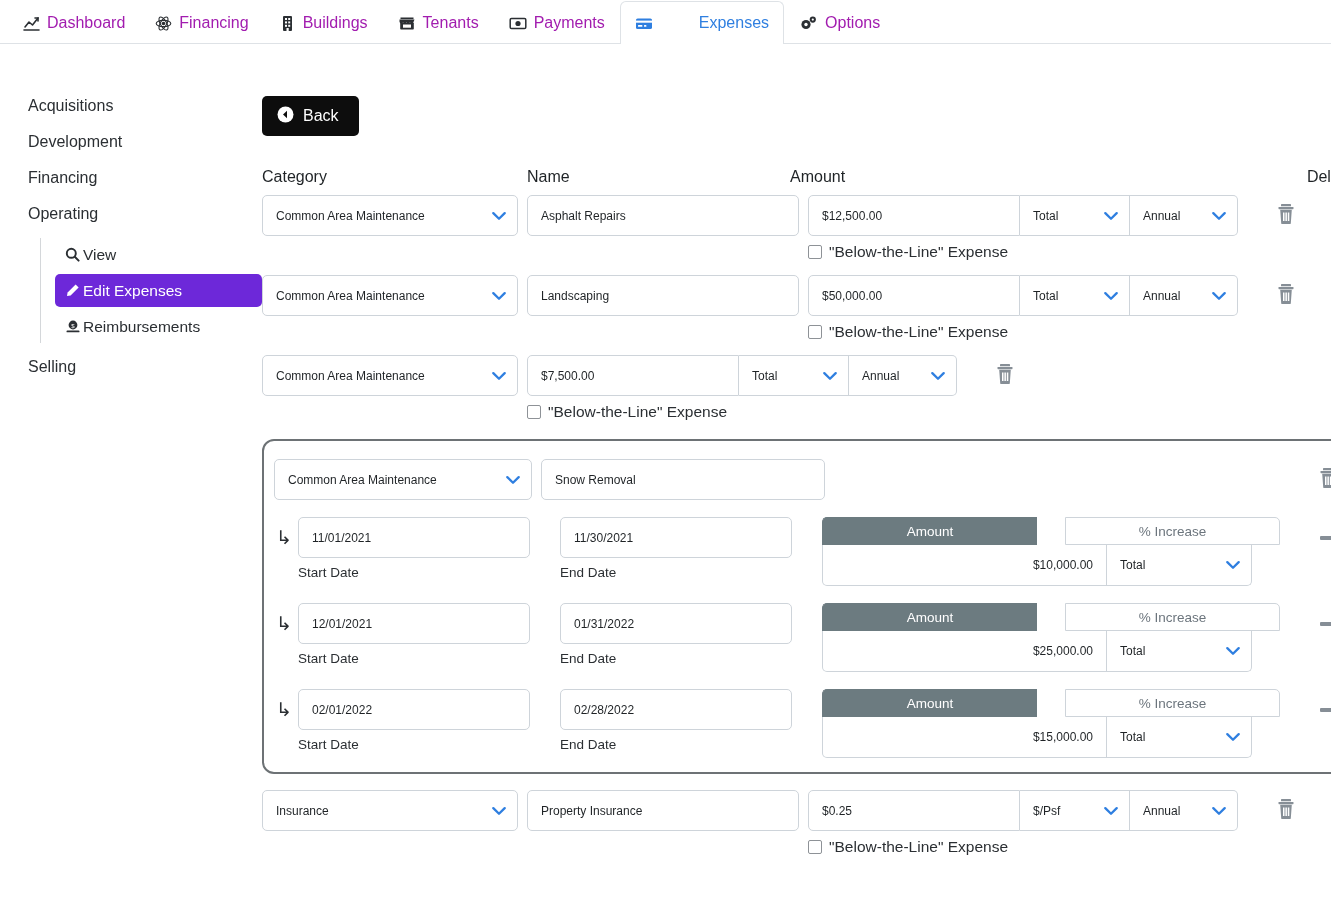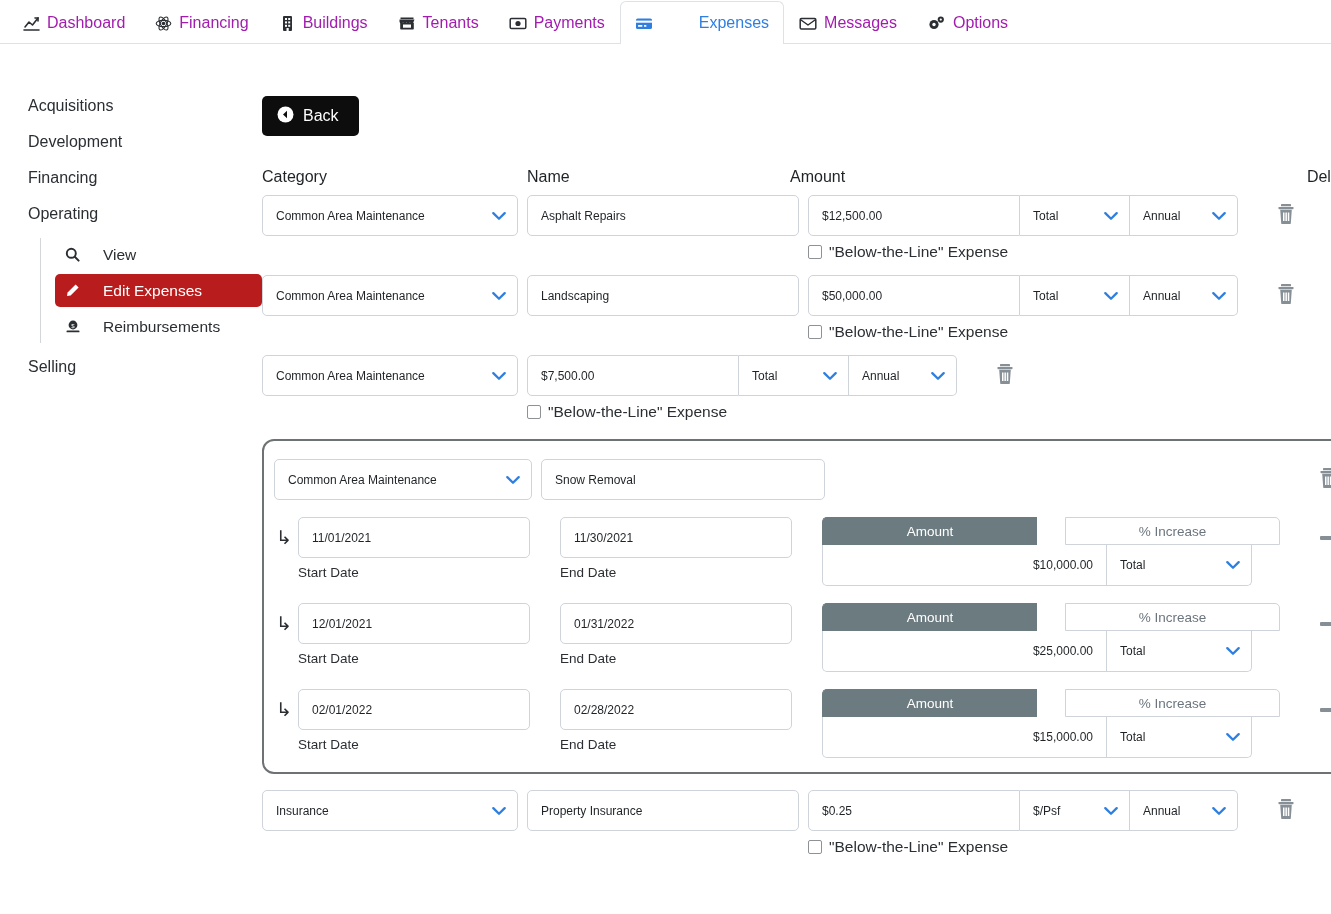--- a/index.html
+++ b/index.html
@@ -77,30 +77,30 @@
     cursor: pointer;
   }
   .sub-group {
     margin: 6px 0 6px 12px;
     padding-left: 14px;
     border-left: 1px solid #d4d7da;
   }
   .sub-item {
     display: flex;
     align-items: center;
-    gap: 21px;
+    gap: 1px;
     height: 33px;
     padding: 0 10px;
     border-radius: 5px;
     font-size: 15.5px;
     color: #2b2f33;
     cursor: pointer;
     margin-bottom: 3px;
   }
-  .sub-item.active { background: #b91c1c; color: #ffffff; }
+  .sub-item.active { background: #6d28d9; color: #ffffff; }
   .sub-item .sicon { display: inline-flex; align-items: center; width: 17px; }
 
   
   .main { flex: 1; padding-top: 52px; padding-right: 30px; }
 
   .back-btn {
     display: inline-flex;
     align-items: center;
     gap: 9px;
     background: #0d0d0d;
@@ -347,29 +347,20 @@
       <svg width="18" height="17" viewBox="0 0 18 17">
           <rect x="1" y="3.5" width="16" height="10.5" rx="1.6" fill="#2f7fe0"></rect>
           <rect x="1" y="5.6" width="16" height="2.1" fill="#ffffff"></rect>
           <rect x="3" y="10" width="4.4" height="1.8" rx="0.6" fill="#ffffff"></rect>
           <rect x="9" y="10" width="2.4" height="1.8" rx="0.6" fill="#ffffff"></rect>
         </svg>
     </span>
     <span>Expenses</span>
   </div>
 
-  <div class="tab">
-    <span class="ticon">
-      <svg width="18" height="17" viewBox="0 0 18 17">
-          <rect x="1.2" y="3.5" width="15.6" height="10.5" rx="1.2" stroke="#2b2f33" stroke-width="1.5" fill="none"></rect>
-          <path d="M2 5l7 5 7-5" stroke="#2b2f33" stroke-width="1.5" fill="none" stroke-linecap="round" stroke-linejoin="round"></path>
-        </svg>
-    </span>
-    <span>Messages</span>
-  </div>
 
   <div class="tab">
     <span class="ticon">
       <svg width="19" height="17" viewBox="0 0 19 17">
           <circle cx="7" cy="9.5" r="4.6" fill="#2b2f33"></circle>
           <circle cx="7" cy="9.5" r="1.7" fill="#fff"></circle>
           <circle cx="13.8" cy="4.6" r="3.1" fill="#2b2f33"></circle>
           <circle cx="13.8" cy="4.6" r="1.1" fill="#fff"></circle>
         </svg>
     </span>

